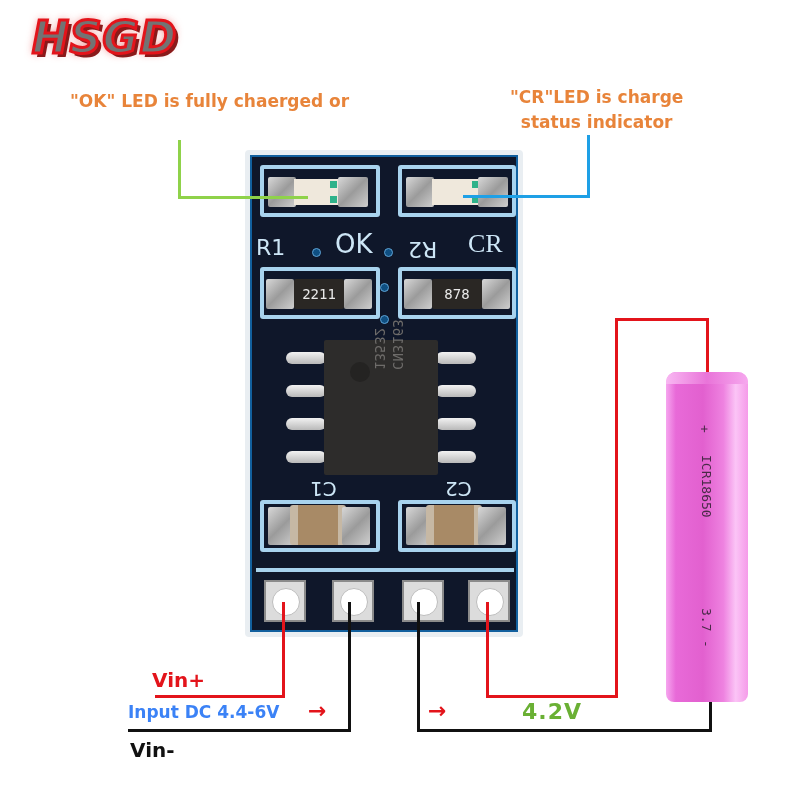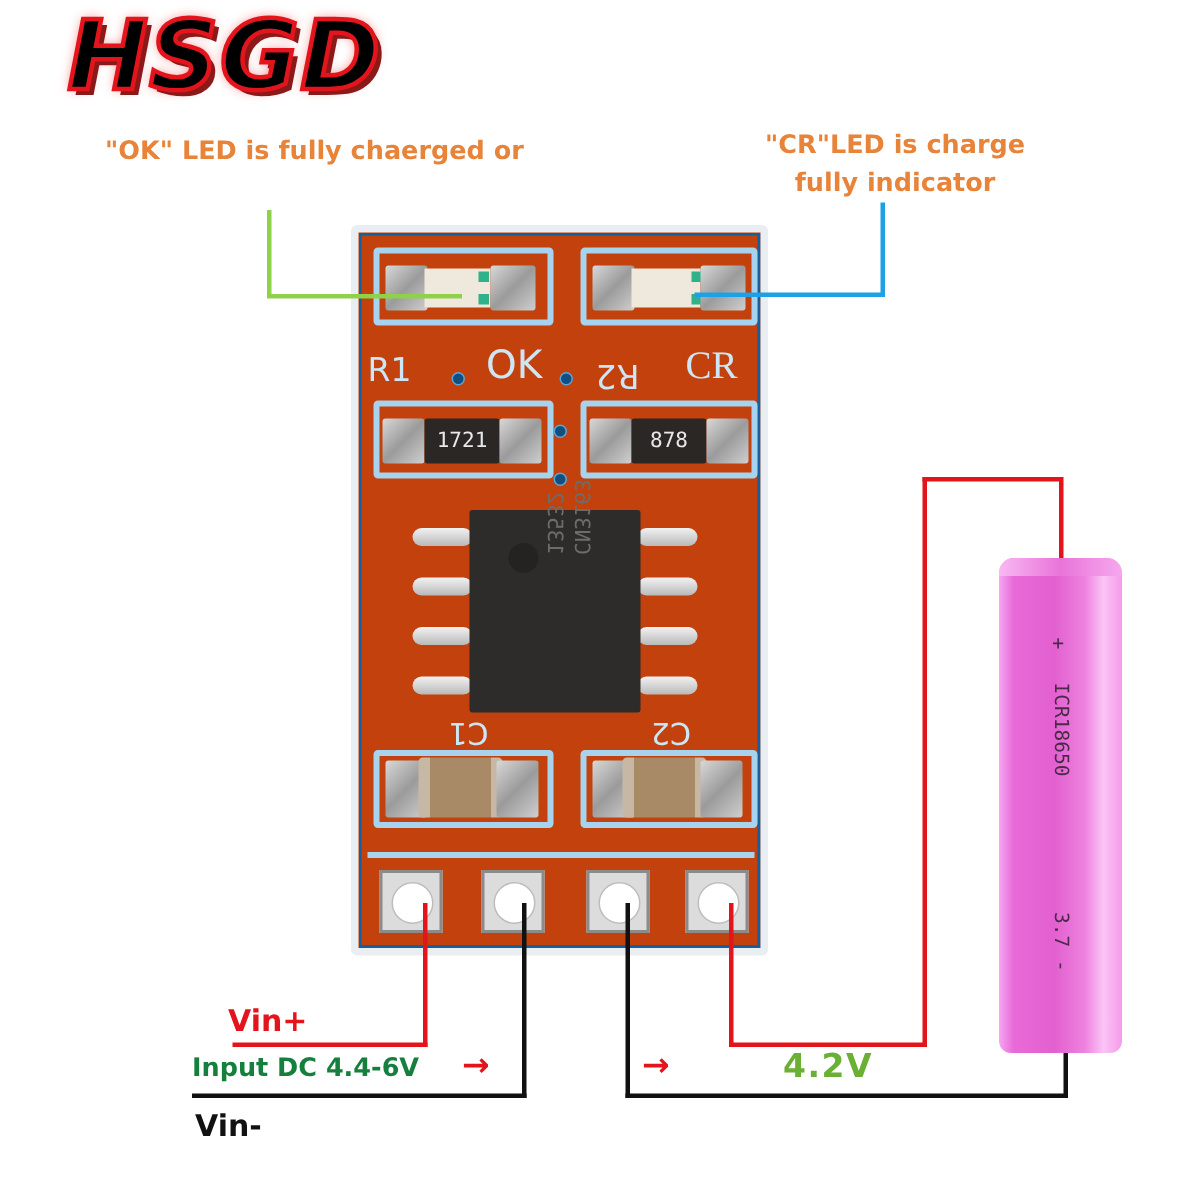--- a/index.html
+++ b/index.html
@@ -1,31 +1,31 @@
 <!DOCTYPE html>
 <html><head>
 <meta charset="utf-8">
 <style>
   html, body { margin:0; padding:0; background:#ffffff; }
   body { width:800px; height:800px; position:relative; overflow:hidden; font-family:"DejaVu Sans", sans-serif; }
   .abs { position:absolute; }
 
   
-  .logo { left:45px; top:2px; font-family:"DejaVu Sans", sans-serif; font-weight:bold; font-style:italic;
-          font-size:64px; letter-spacing:1px; color:#000000;
+  .logo { left:32px; top:2px; font-family:"DejaVu Sans", sans-serif; font-weight:bold; font-style:italic;
+          font-size:44px; letter-spacing:1px; color:#737373;
           -webkit-text-stroke:3px #e3141b;
           text-shadow: 4px 4px 0 #8a1a1a, 0 0 8px rgba(230,40,40,0.6); line-height:72px; }
 
   .note { color:#e8843a; font-weight:bold; font-size:17px; line-height:25px; }
   .note-ok { left:70px; top:89px; text-align:left; }
   .note-ok .l2 { padding-left:6px; }
   .note-cr { left:510px; top:85px; text-align:center; }
 
   
-  .pcb { left:234px; top:150px; width:278px; height:487px; background:#c2410c;
+  .pcb { left:245px; top:150px; width:278px; height:487px; background:#0f172a;
          border:5px solid #e9eef2; border-radius:4px; box-sizing:border-box;
          box-shadow: inset 0 0 0 2px #12609e; }
   .silk { position:absolute; border:4px solid #a8d3ee; border-radius:3px; box-sizing:border-box; }
   .pad { position:absolute; background:linear-gradient(135deg,#d8d8d8,#9b9b9b 50%,#cfcfcf); border-radius:2px; }
   .led-body { position:absolute; background:#efe8dc; }
   .led-green { position:absolute; width:7px; height:7px; background:#2fb28a; }
   .res { position:absolute; background:#2a2724; color:#e8e8e8; font-family:"DejaVu Sans Mono", monospace;
          font-size:14px; display:flex; align-items:center; justify-content:center; border-radius:2px; }
   .silk-text { position:absolute; color:#cde6f6; font-size:26px; font-family:"DejaVu Sans", sans-serif; }
   .via { position:absolute; width:7px; height:7px; border-radius:50%; background:#0f4f82; border:1px solid #5fa4d6; }
@@ -38,21 +38,21 @@
   .hole { position:absolute; left:6px; top:6px; width:26px; height:26px; border-radius:50%; background:#ffffff; border:1px solid #bdbdbd; }
 
   
   .w { position:absolute; }
   .red { background:#e3141b; }
   .blk { background:#111111; }
   .grn { background:#8fd24a; }
   .blu { background:#1ea0e6; }
 
   .lbl-vinp { left:152px; top:668px; color:#e3141b; font-weight:bold; font-size:20px; }
-  .lbl-input { left:128px; top:702px; color:#15803d; font-weight:bold; font-size:17px;text-align:center; }
+  .lbl-input { left:128px; top:702px; color:#3b82f6; font-weight:bold; font-size:17px;text-align:center; }
   .lbl-vinm { left:130px; top:738px; color:#111; font-weight:bold; font-size:20px; }
   .lbl-out { left:522px; top:699px; color:#6ab034; font-weight:bold; font-size:22px; letter-spacing:1px; }
   .arrow { position:absolute; color:#e3141b; font-size:22px; font-weight:bold; line-height:22px; }
 
   
   .battery { left:666px; top:372px; width:82px; height:330px; border-radius:10px 10px 8px 8px;
              background:linear-gradient(90deg,#f6a6ef 0%,#e86ad8 12%,#e260cf 45%,#ee82e0 70%,#fbc4f6 85%,#f59be9 100%); }
   .battery-cap { left:666px; top:372px; width:82px; height:12px; border-radius:10px 10px 0 0;
                  background:linear-gradient(90deg,#f8b8f2,#e974d9,#f6a8ee); }
   .bat-text { position:absolute; color:#4a2a48; font-family:"DejaVu Sans Mono", monospace; font-size:13px;
@@ -61,21 +61,21 @@
 </head>
 <body>
 
 <div class="abs logo">HSGD</div>
 
 <div class="abs note note-ok">
   <div>"OK" LED is fully chaerged or</div>
 </div>
 <div class="abs note note-cr">
   <div>"CR"LED is charge</div>
-  <div>fully indicator</div>
+  <div>status indicator</div>
 </div>
 
 <div class="abs pcb">
 
   <div class="silk" style="left:10px;top:10px;width:120px;height:52px;"></div>
   <div class="silk" style="left:148px;top:10px;width:118px;height:52px;"></div>
   <div class="pad" style="left:18px;top:22px;width:28px;height:30px;"></div>
   <div class="led-body" style="left:44px;top:24px;width:44px;height:26px;"></div>
   <div class="led-green" style="left:80px;top:26px;"></div>
   <div class="led-green" style="left:80px;top:41px;"></div>
@@ -87,21 +87,21 @@
   <div class="led-green" style="left:222px;top:41px;"></div>
   <div class="pad" style="left:228px;top:22px;width:30px;height:30px;"></div>
 
   <div class="silk-text" style="left:6px;top:80px;font-size:22px;">R1</div>
   <div class="silk-text" style="left:85px;top:74px;">OK</div>
   <div class="silk-text" style="left:158px;top:82px;font-size:22px;transform:rotate(180deg);">R2</div>
   <div class="silk-text" style="left:218px;top:74px;font-family:Liberation Serif, serif;">CR</div>
 
   <div class="silk" style="left:10px;top:112px;width:120px;height:52px;"></div>
   <div class="pad" style="left:16px;top:124px;width:28px;height:30px;"></div>
-  <div class="res" style="left:44px;top:124px;width:50px;height:30px;">1721</div>
+  <div class="res" style="left:44px;top:124px;width:50px;height:30px;">2211</div>
   <div class="pad" style="left:94px;top:124px;width:28px;height:30px;"></div>
 
   <div class="silk" style="left:148px;top:112px;width:118px;height:52px;"></div>
   <div class="pad" style="left:154px;top:124px;width:28px;height:30px;"></div>
   <div class="res" style="left:182px;top:124px;width:50px;height:30px;">878</div>
   <div class="pad" style="left:232px;top:124px;width:28px;height:30px;"></div>
 
   <div class="via" style="left:62px;top:93px;"></div>
   <div class="via" style="left:134px;top:93px;"></div>
   <div class="via" style="left:130px;top:128px;"></div>

